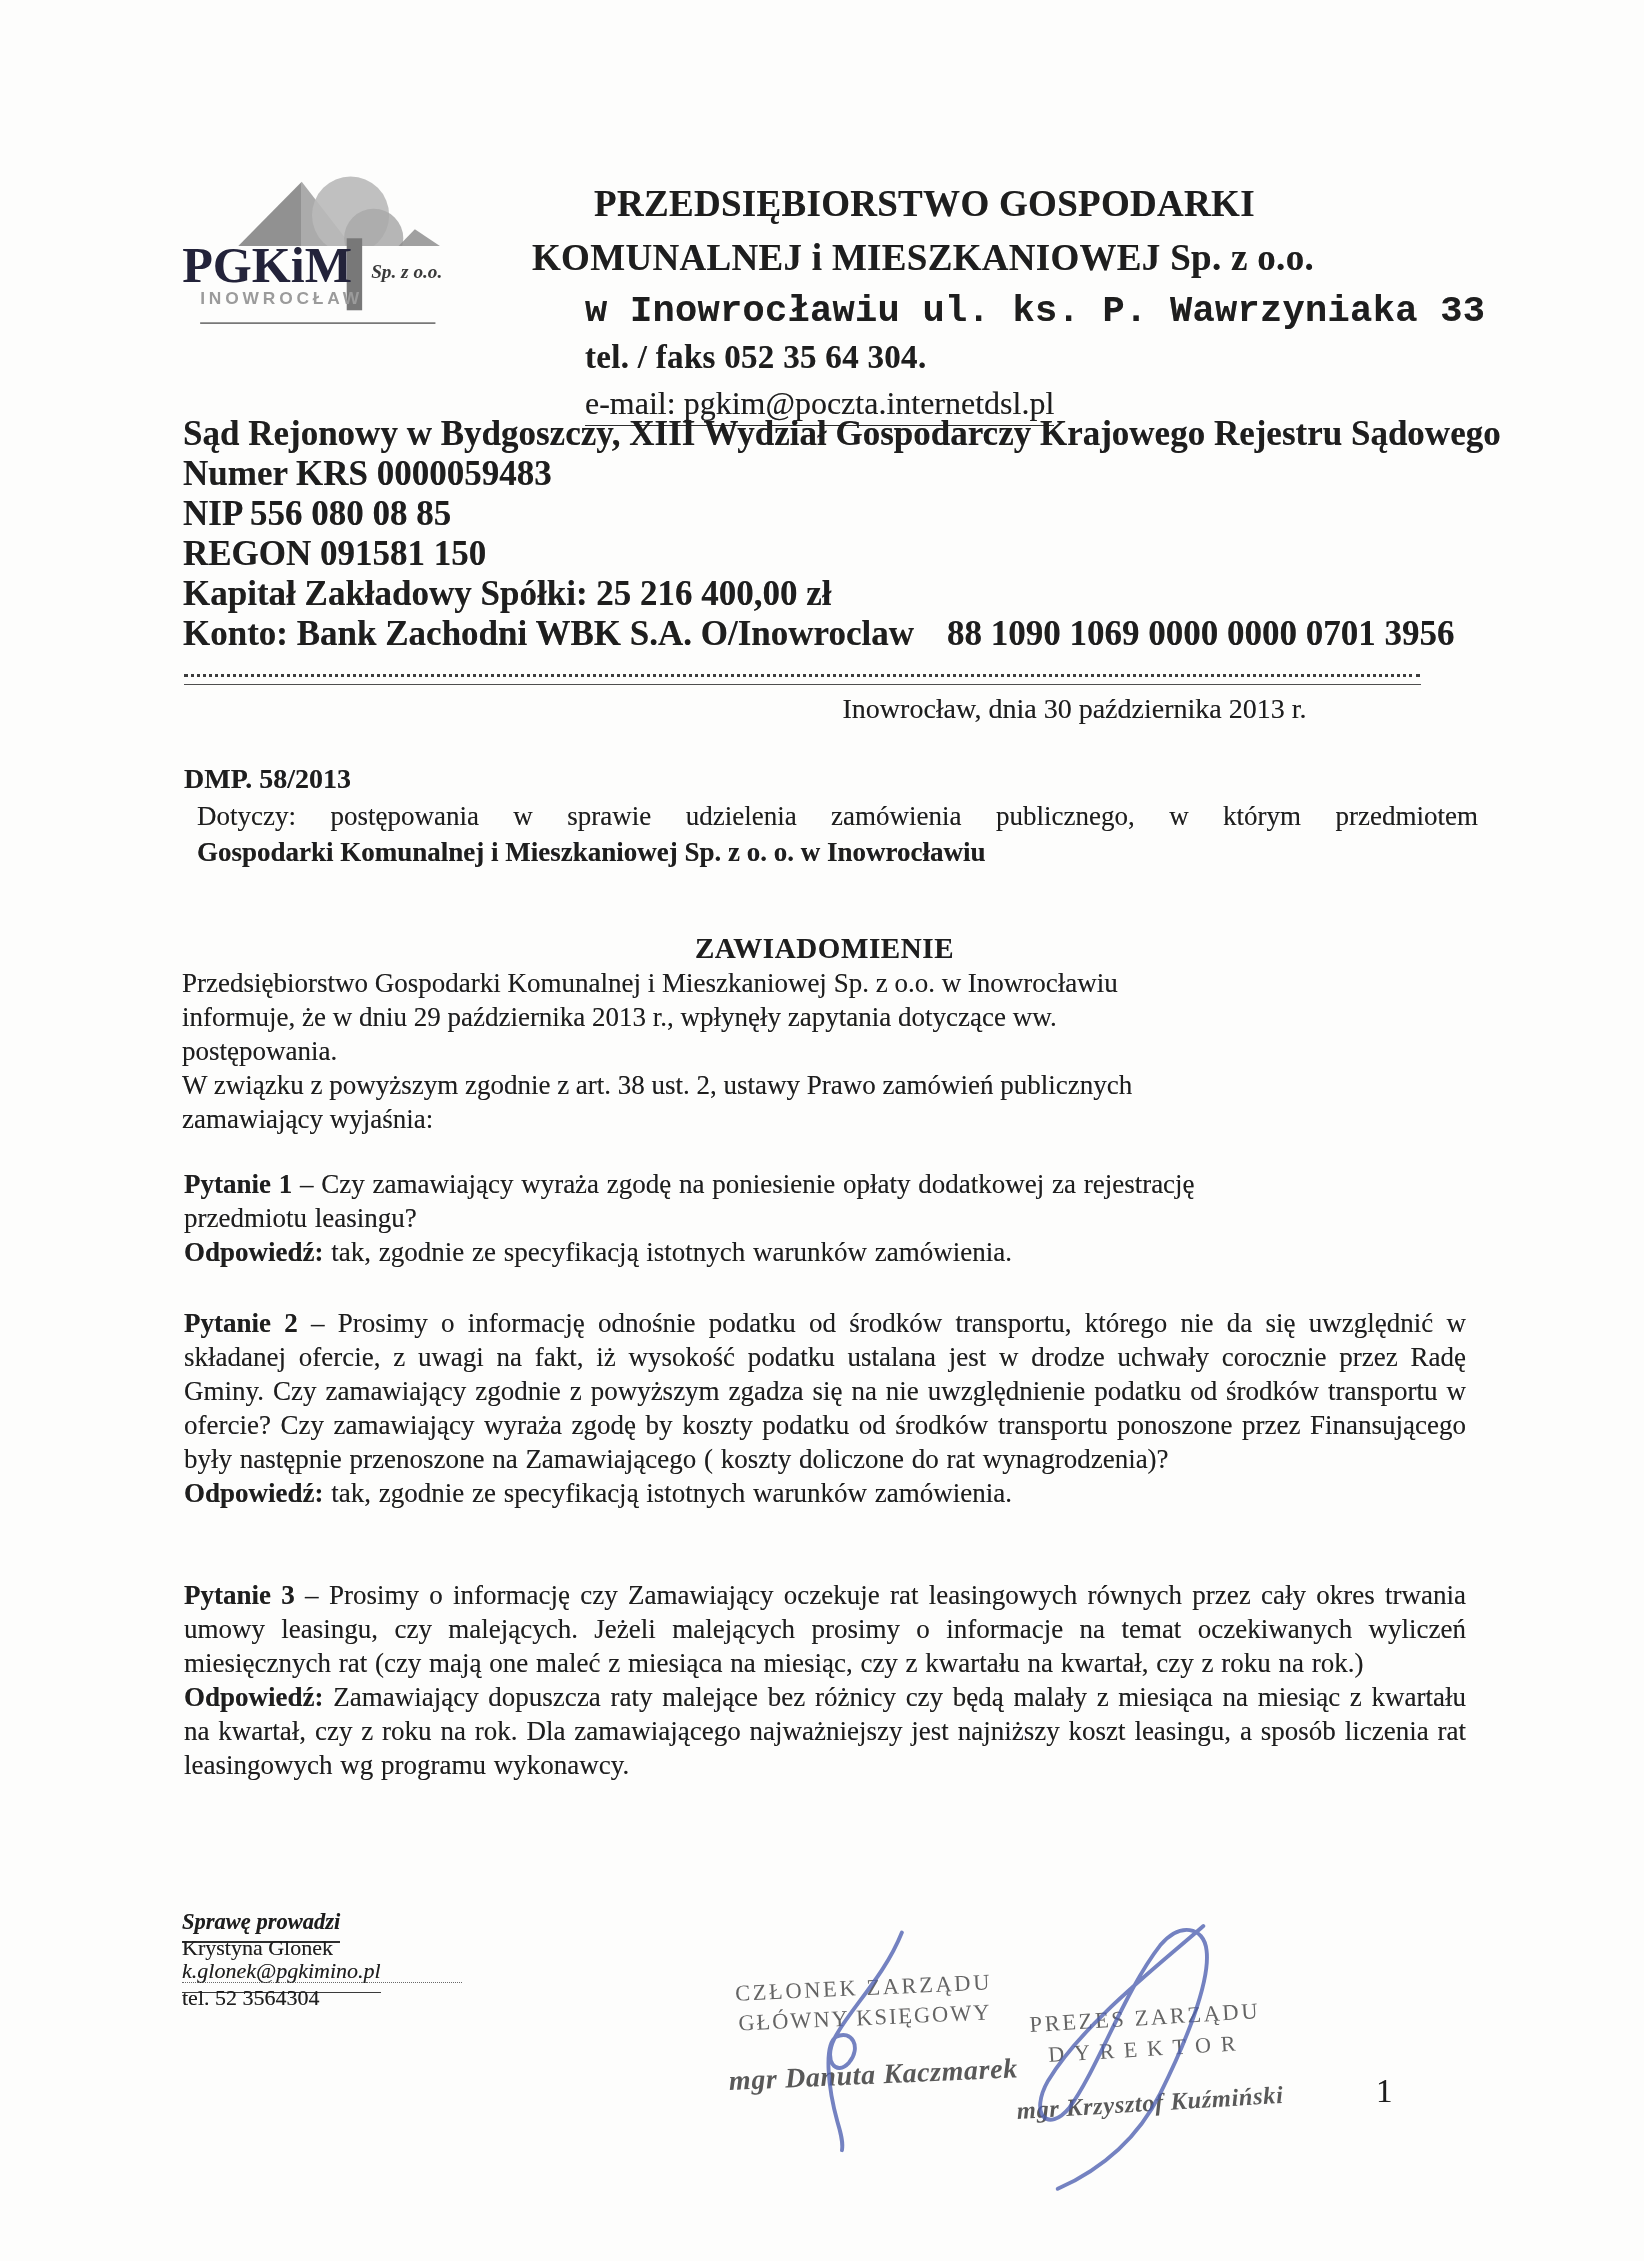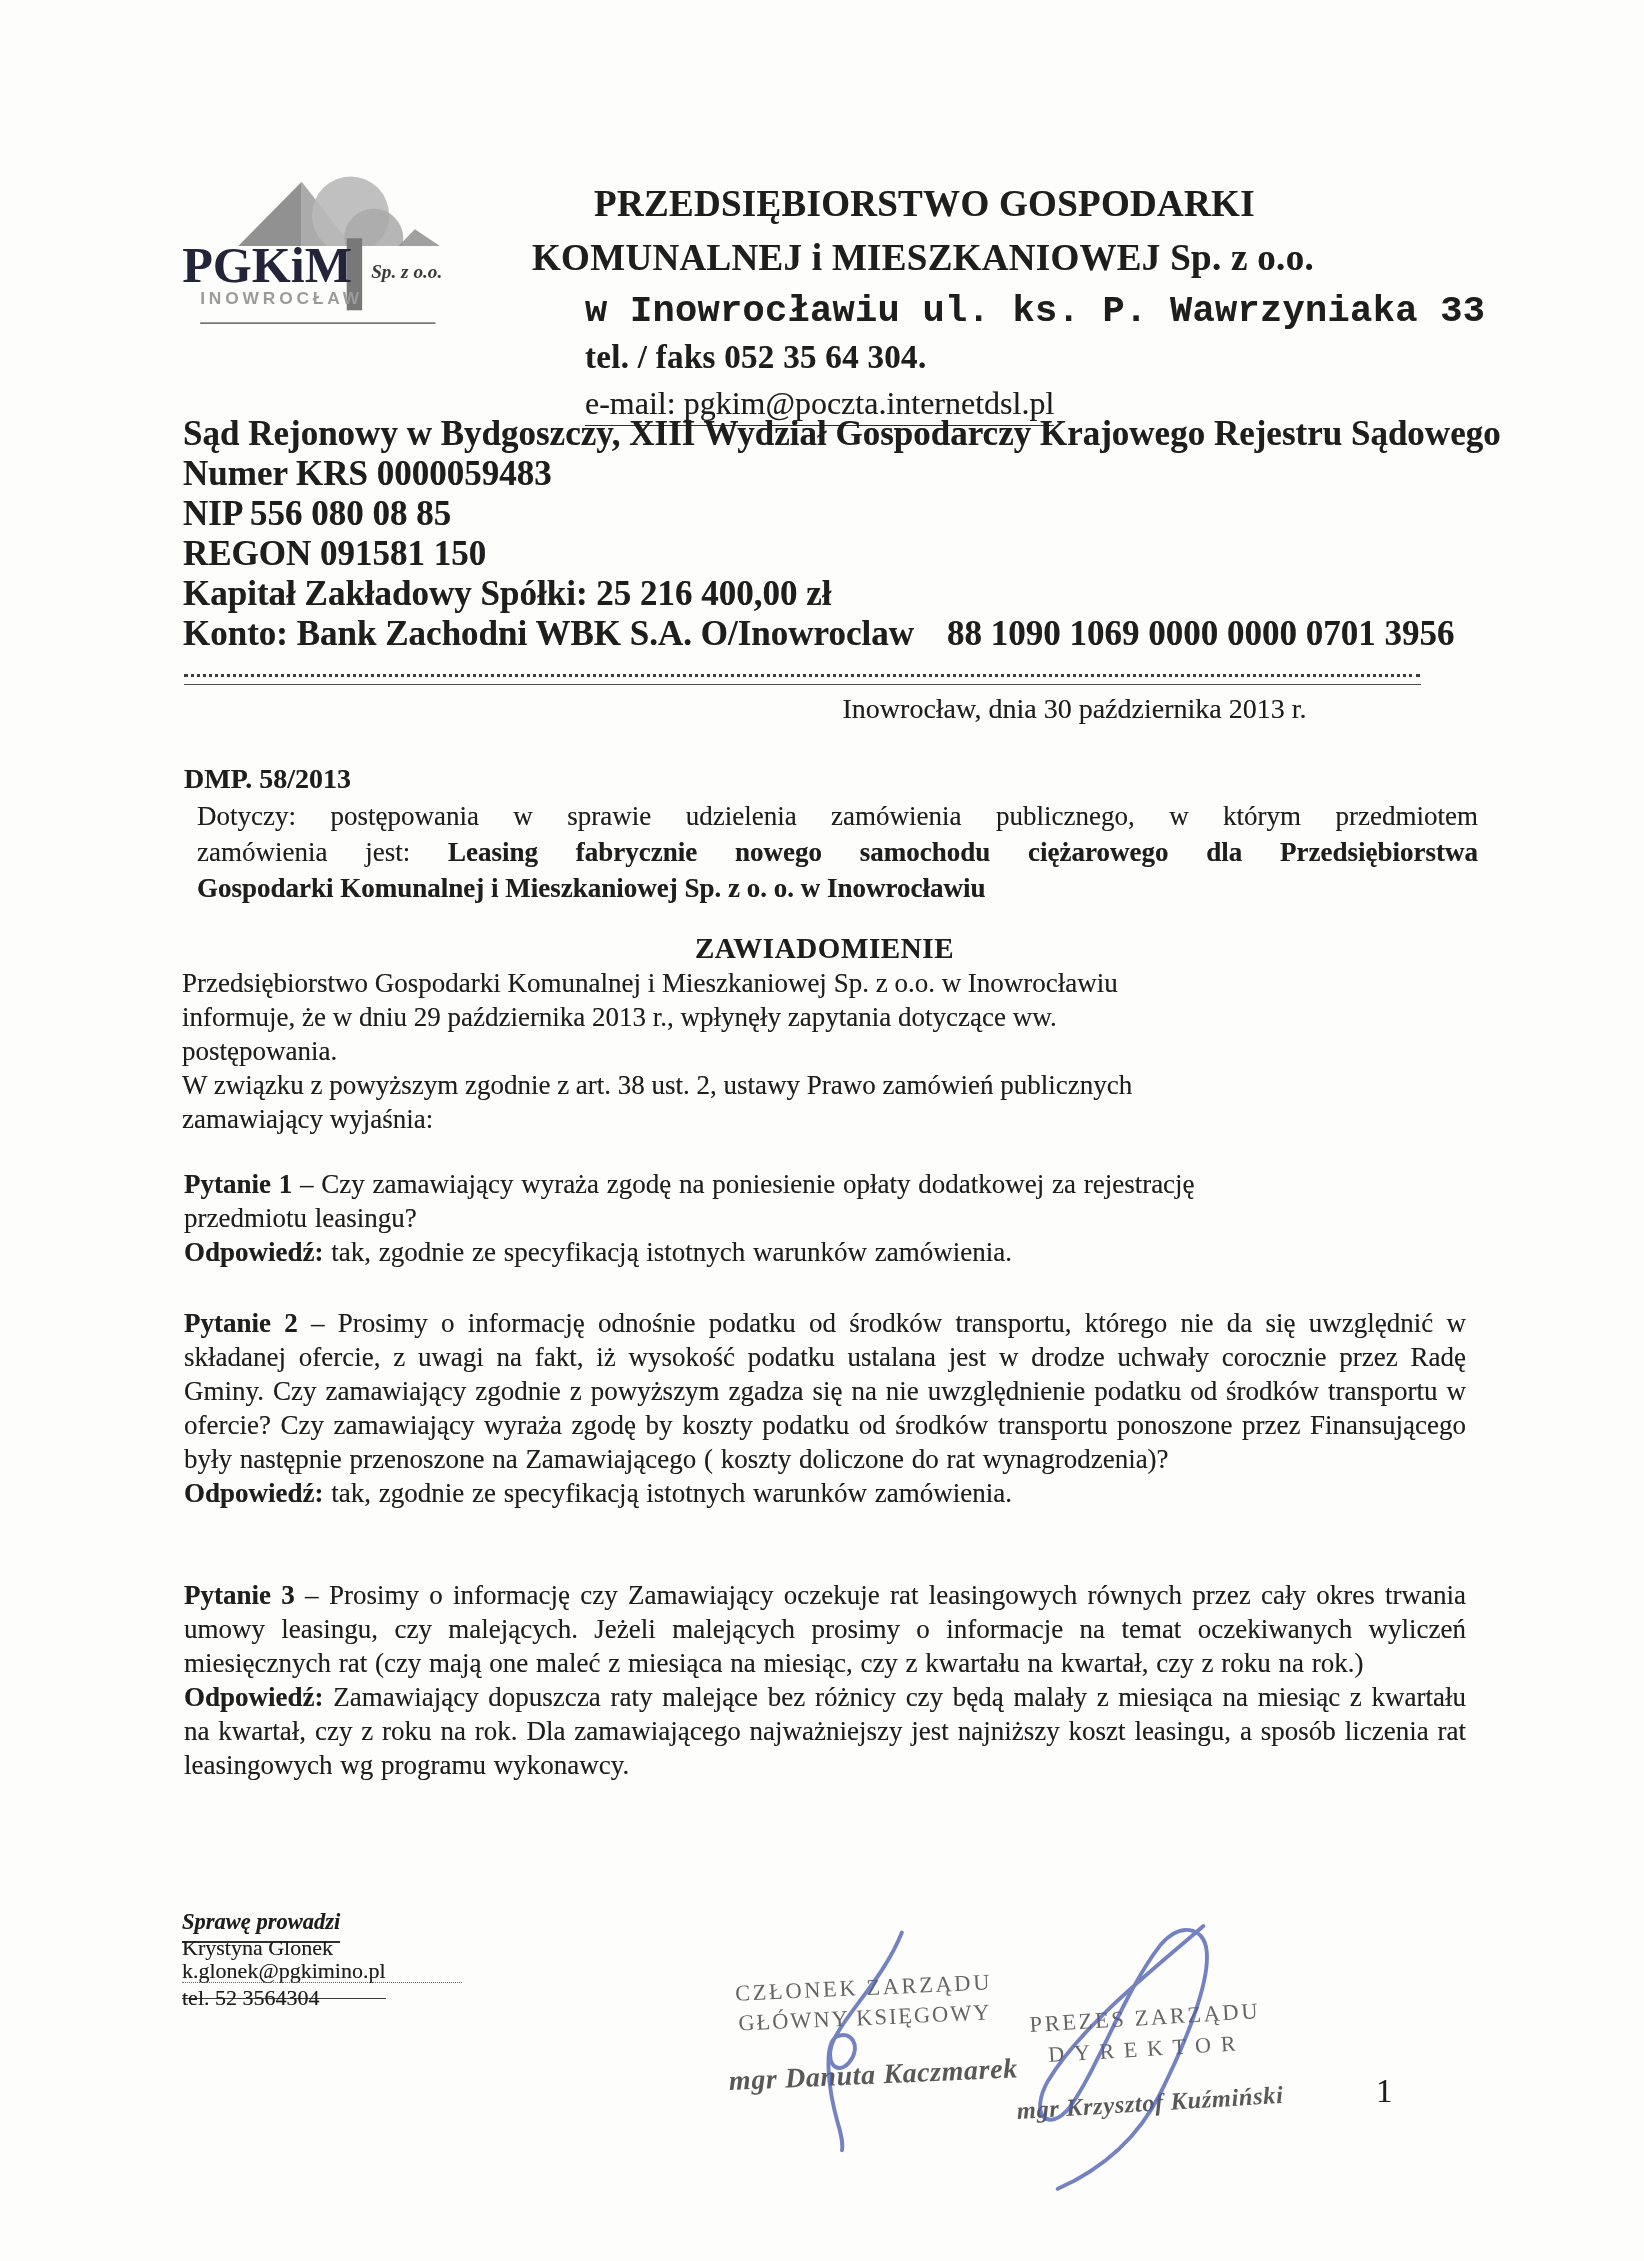--- a/index.html
+++ b/index.html
@@ -33,21 +33,21 @@
   .qa1{top:1167px;}
   .qa2{top:1306px;text-align:justify;}
   .qa3{top:1578px;text-align:justify;}
   .qa2 .ans{text-align:left;}
   .qa3 .ans{text-align:justify;}
   
   .contact{font-size:22px;}
   .c1{left:182px;top:1909px;font-size:22.5px;font-weight:bold;font-style:italic;border-bottom:2.6px solid #2e2e2e;padding-bottom:6px;}
   .c2{left:182px;top:1935px;}
   .c3{left:182px;top:1958px;}
-  .c3 .mail{border-bottom:1.3px solid #3a3a3a;padding-bottom:15px;}
+  .c3 .mail{border-bottom:1.3px solid #3a3a3a;padding-bottom:9px;font-style:italic;}
   .c3u{left:182px;top:1982px;width:280px;height:0;border-top:1.3px dotted #6a6a6a;}
   .c4{left:182px;top:1985px;}
   
   .stamp{color:#585858;text-align:center;opacity:.92;}
   .stamp-left{left:727px;top:1975px;width:277px;transform:rotate(-2.5deg);}
   .stamp-right{left:1006px;top:2005px;width:283px;transform:rotate(-3.5deg);}
   .sline1{font-size:22.5px;letter-spacing:2.6px;white-space:nowrap;}
   .sline2{font-size:22.5px;letter-spacing:1.9px;margin-top:3.9px;white-space:nowrap;}
   .sline2r{font-size:22px;letter-spacing:9.7px;margin-top:5.2px;white-space:nowrap;}
   .sname{font-style:italic;font-weight:600;font-size:28px;margin-top:28px;letter-spacing:0.6px;color:#4c4c4c;white-space:nowrap;}
@@ -92,21 +92,20 @@
   </div>
 
   <div class="abs sep-dots"></div>
   <div class="abs sep-line"></div>
 
   <div class="abs dateline fuzz">Inowrocław, dnia 30 października 2013 r.</div>
   <div class="abs ref fuzz">DMP. 58/2013</div>
 
   <div class="abs subject fuzz">
     <div class="jline">Dotyczy: postępowania w sprawie udzielenia zamówienia publicznego, w którym przedmiotem</div>
-    <div class="jline"><span>zamówienia jest: </span><span class="b">Leasing fabrycznie nowego samochodu ciężarowego dla Przedsiębiorstwa</span></div>
     <div class="b">Gospodarki Komunalnej i Mieszkaniowej Sp. z o. o. w Inowrocławiu</div>
   </div>
 
   <div class="abs title fuzz">ZAWIADOMIENIE</div>
   <div class="abs notice fuzz">Przedsiębiorstwo Gospodarki Komunalnej i Mieszkaniowej Sp. z o.o. w Inowrocławiu<br>informuje, że w dniu 29 października 2013 r., wpłynęły zapytania dotyczące ww.<br>postępowania.<br>W związku z powyższym zgodnie z art. 38 ust. 2, ustawy Prawo zamówień publicznych<br>zamawiający wyjaśnia:</div>
 
   <div class="abs qa qa1 fuzz">
     <div><span class="b">Pytanie 1</span><span> – Czy zamawiający wyraża zgodę na poniesienie opłaty dodatkowej za rejestrację</span><br><span>przedmiotu leasingu?</span></div>
     <div><span class="b">Odpowiedź:</span><span> tak, zgodnie ze specyfikacją istotnych warunków zamówienia.</span></div>
   </div>

